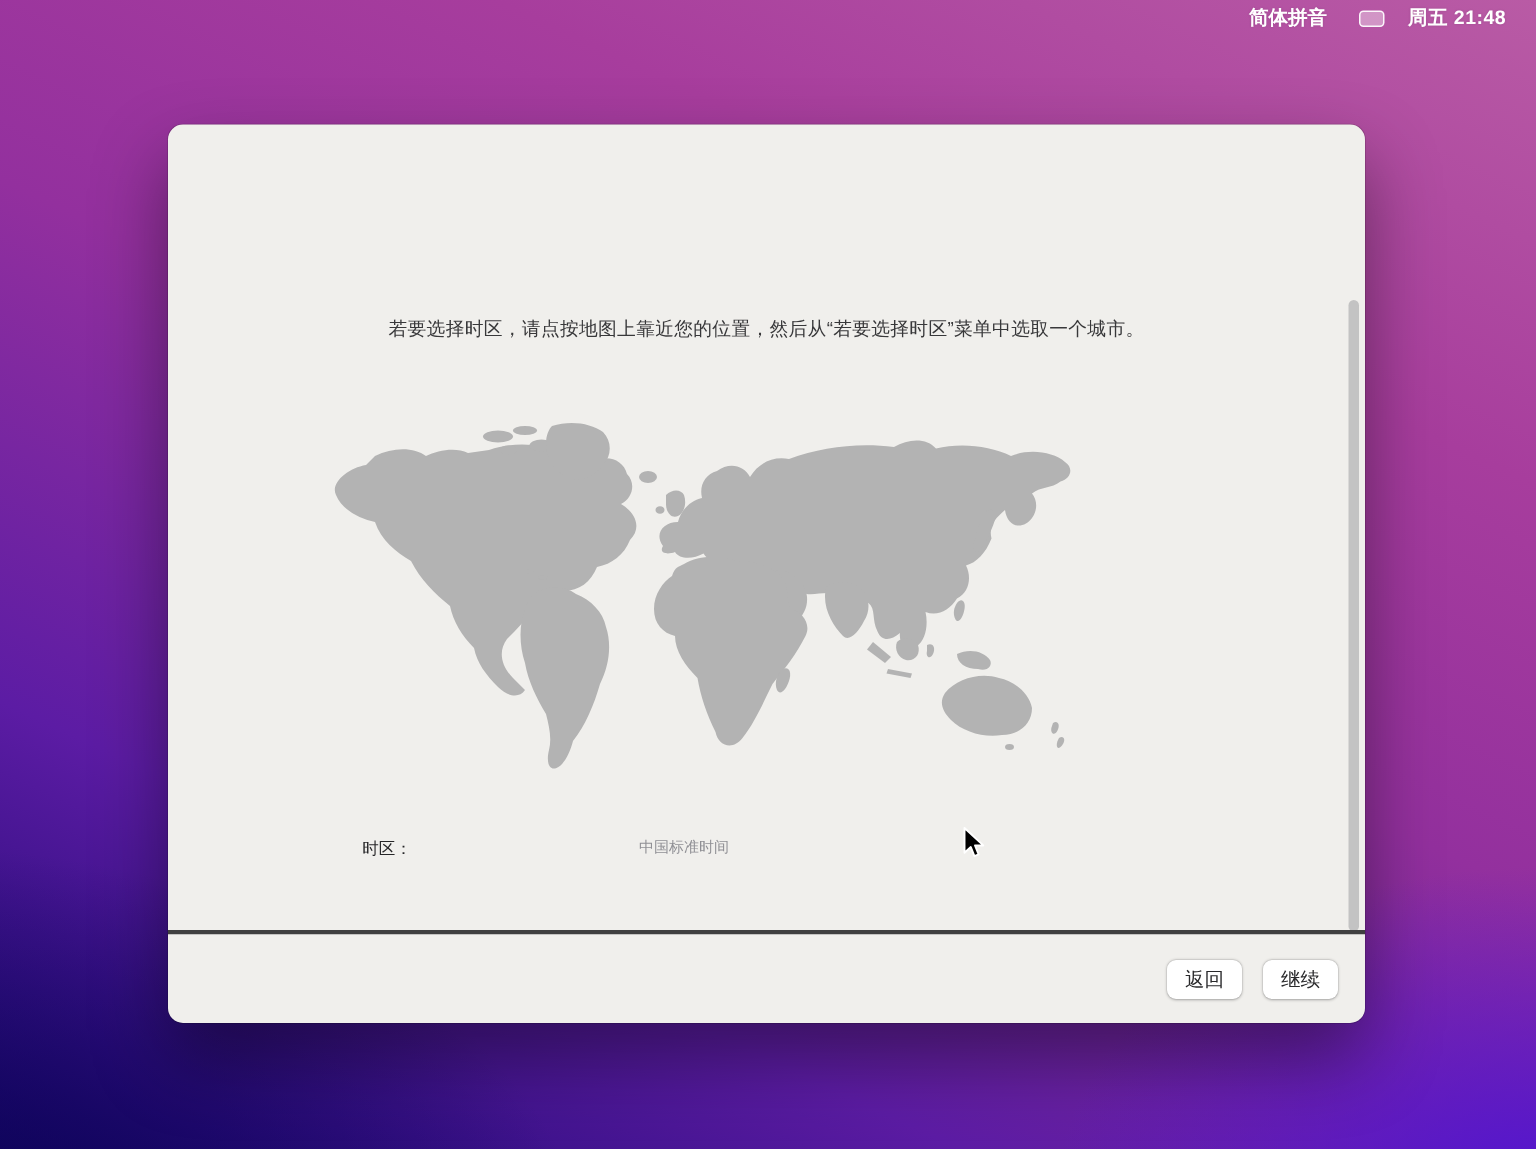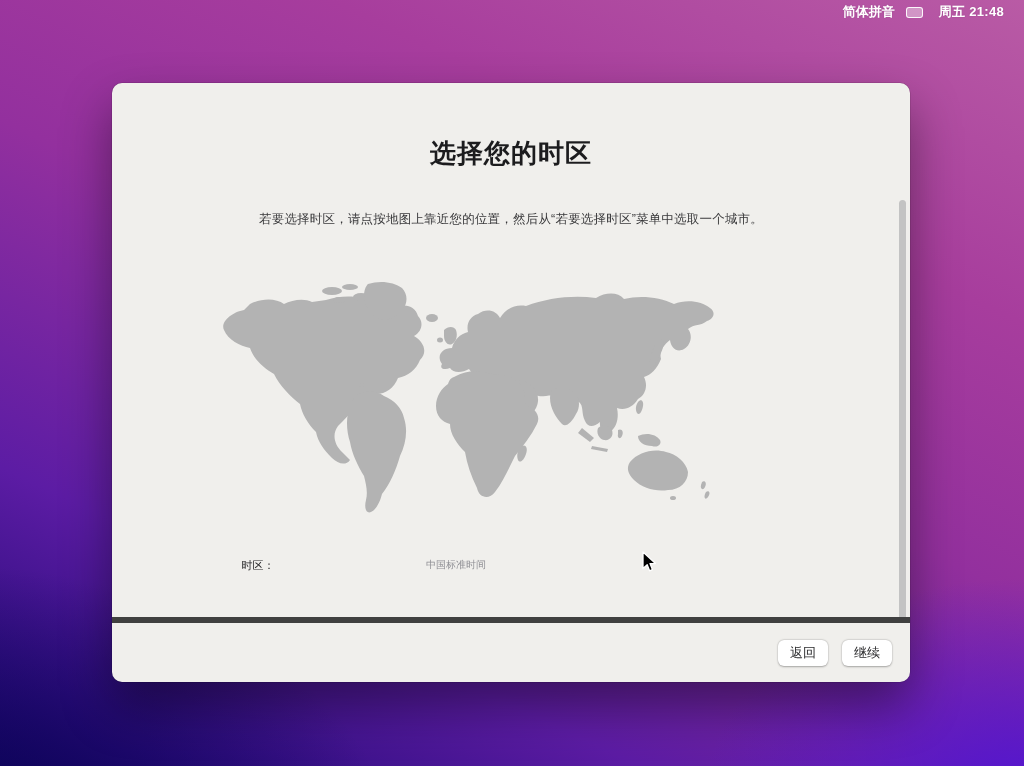--- a/index.html
+++ b/index.html
@@ -16,21 +16,21 @@
       linear-gradient(205deg, #b95ba5 0%, #a73d9d 26%, #93309e 48%, #5c1ca4 76%, #1b0870 100%);
   }
 
   
   .menubar{
     position:absolute;top:0;left:0;right:0;height:24px;
     display:flex;align-items:center;justify-content:flex-end;
     padding-right:20px;color:#ffffff;font-size:13px;font-weight:bold;
     text-shadow:0 0 2px rgba(0,0,0,0.12);
   }
-  .status-group{display:flex;align-items:center;gap:11px;margin-right:16px;}
+  .status-group{display:flex;align-items:center;gap:21px;margin-right:16px;}
   .kbd-icon{
     width:17px;height:11px;border:1.5px solid rgba(255,255,255,0.92);
     border-radius:3px;background:rgba(255,255,255,0.38);box-sizing:border-box;
   }
   .clock{letter-spacing:0.3px;}
 
   
   .dialog{
     position:absolute;left:112px;top:83px;width:798px;height:599px;
     background:#f0efec;border-radius:10px;
@@ -74,21 +74,21 @@
 
   
   .scroll-thumb{
     position:absolute;right:4px;top:117px;width:7px;height:421px;
     background:#c3c3c3;border-radius:3.5px;
   }
 
   
   .footer{
     position:absolute;left:0;right:0;bottom:0;height:59px;
-    border-top:6px solid #404040;border-radius:0 0 10px 10px;
+    border-top:3px solid #404040;border-radius:0 0 10px 10px;
     display:flex;align-items:center;justify-content:flex-end;gap:14px;padding-right:18px;
   }
   .btn{
     min-width:44px;height:26px;padding:0 12px;background:#ffffff;border:none;border-radius:6px;
     font-size:13px;color:#2a2a2c;font-family:inherit;
     box-shadow:0 0.5px 2px rgba(0,0,0,0.3), 0 0 0 0.5px rgba(0,0,0,0.05);
   }
 
   
   .cursor{position:absolute;left:641px;top:551px;width:16px;height:23px;pointer-events:none;}
@@ -101,21 +101,20 @@
   <div class="menubar">
     <div class="status-group">
       <span>简体拼音</span>
       <span class="kbd-icon"></span>
     </div>
     <span class="clock">周五 21:48</span>
   </div>
 
   <div class="dialog">
 
-    <div class="dlg-title">选择您的时区</div>
     <div class="dlg-subtitle">若要选择时区，请点按地图上靠近您的位置，然后从“若要选择时区”菜单中选取一个城市。</div>
 
     <div class="map-wrap">
       <svg viewBox="0 0 585 237">
 
         <path class="land" d="M14,52 C10,44 22,34 34,32 L40,26 C52,20 66,20 74,26 C82,22 94,20 102,24 L116,22 C134,16 152,18 162,24 C172,20 184,22 190,28 C198,26 206,30 208,38 C214,44 212,54 204,58 C214,64 218,74 210,82 C206,92 198,98 188,100 C184,110 176,116 166,116 C162,124 154,130 146,128 C140,136 134,142 128,148 C122,156 124,166 132,174 L140,182 C136,188 128,186 122,180 C114,172 108,164 106,154 C98,146 92,136 90,126 C80,118 70,108 64,96 C54,90 44,82 40,70 C30,68 18,62 14,52 Z"></path>
 
         <ellipse class="land" cx="122" cy="13" rx="10" ry="4"></ellipse>
         <ellipse class="land" cx="140" cy="9" rx="8" ry="3"></ellipse>
         <ellipse class="land" cx="151" cy="19" rx="8" ry="4"></ellipse>

